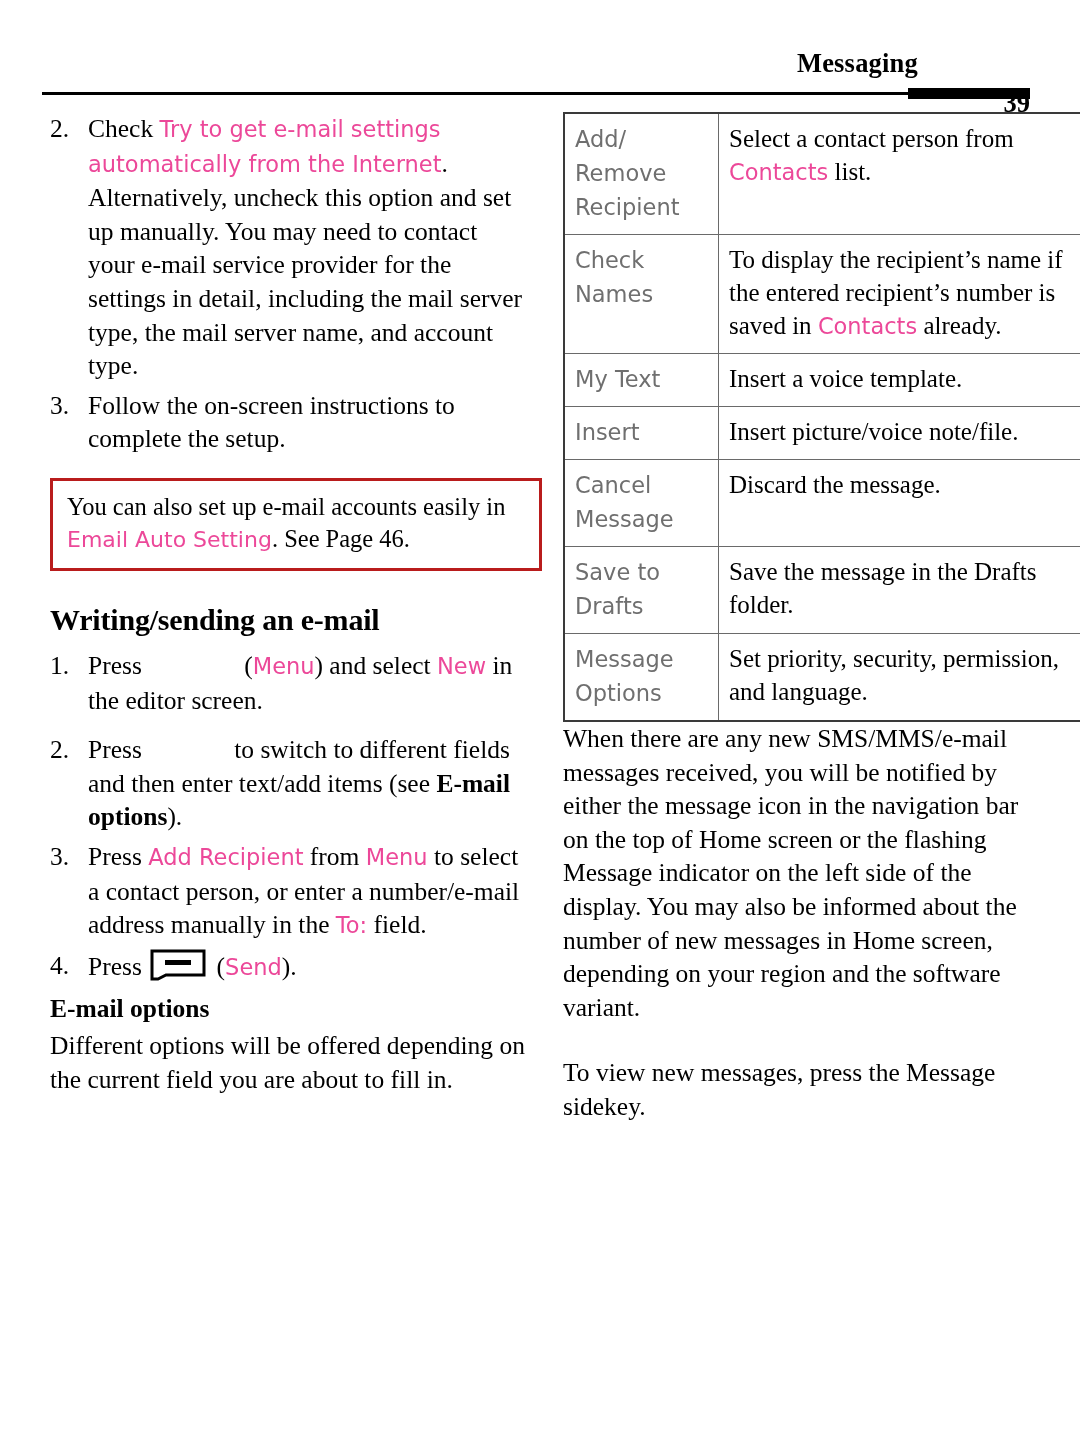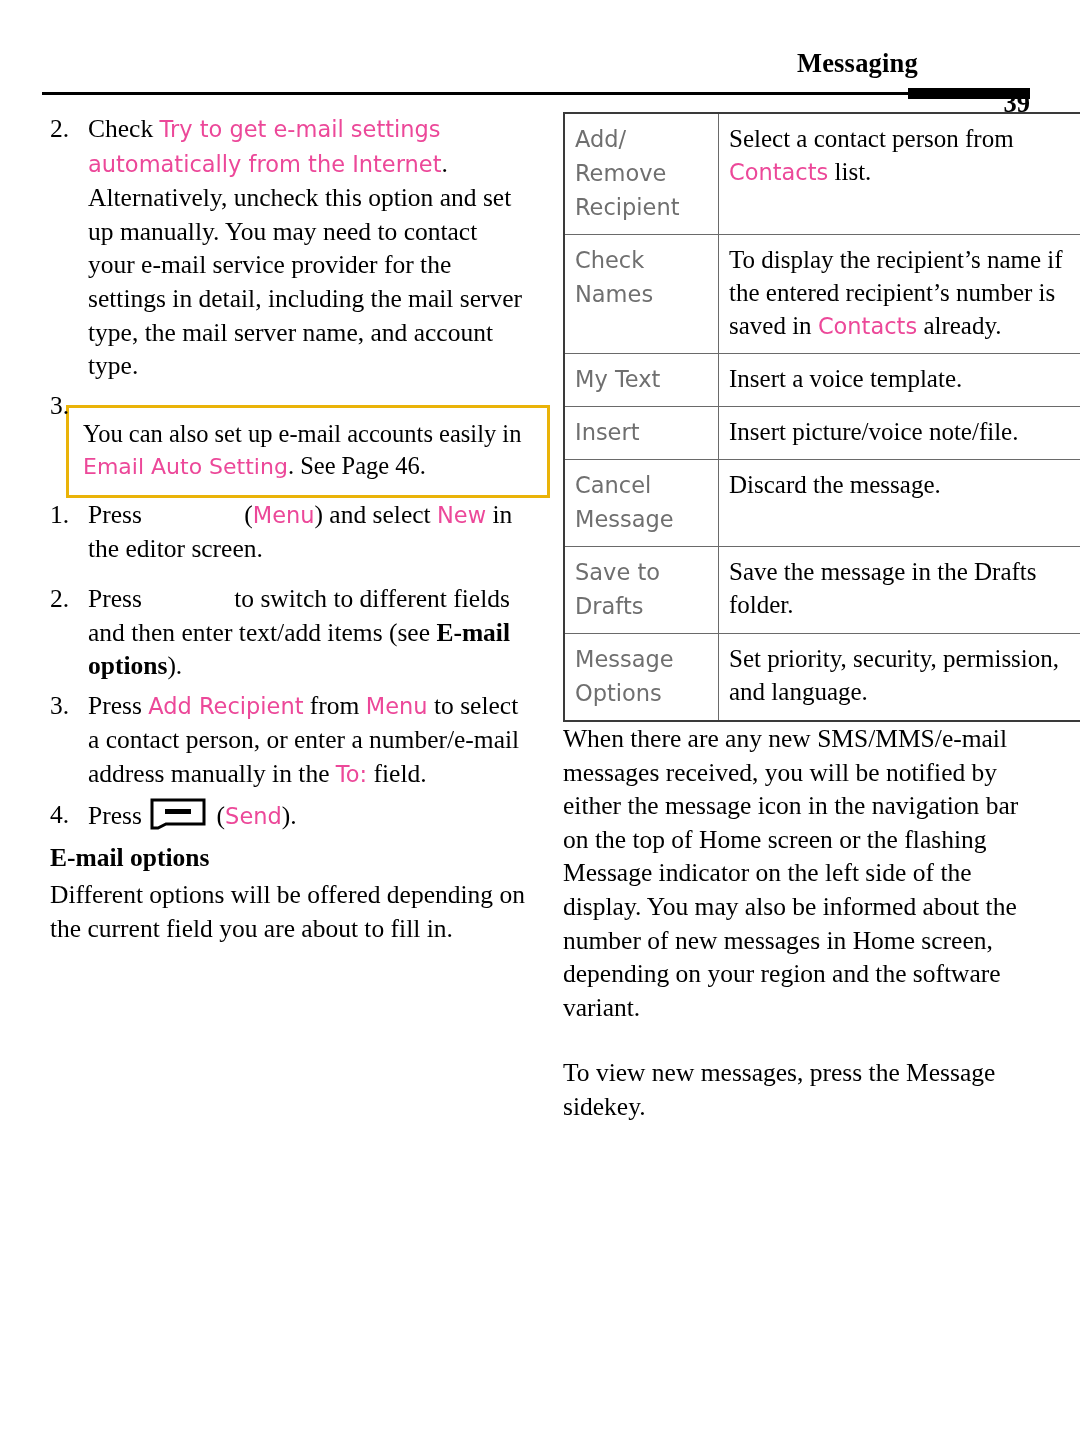--- a/index.html
+++ b/index.html
@@ -139,23 +139,23 @@
     vertical-align: -6px;
     width: 56px;
     height: 32px;
     margin: 0 4px 0 2px;
     position: relative;
   }
   .softkey svg { display: block; }
 
   
   .notebox {
-    border: 3px solid #eab308;
-    padding: 10px 12px 12px 14px;
-    margin: 22px 0 0 16px;
+    border: 3px solid #b91c1c;
+    padding: 10px 20px 12px 14px;
+    margin: 22px 0 0 0;
     width: 452px;
     box-sizing: content-box;
   }
   .notebox .para {
     font-size: 24.5px;
     line-height: 32px;
     margin: 0;
   }
   .notebox .ui { font-size: 22px; }
 
@@ -220,27 +220,28 @@
     <div class="header-rule-thick"></div>
   </div>
 
   <div class="col-left">
 
     <div class="li">
       <span class="num">2.</span><span>Check </span><span class="ui">Try to get e-mail settings automatically from the Internet</span><span>. Alternatively, uncheck this option and set up manually. You may need to contact your e-mail service provider for the settings in detail, including the mail server type, the mail server name, and account type.</span>
     </div>
 
     <div class="li">
-      <span class="num">3.</span>
+      <span class="num">3.</span><span>Follow the on-screen instructions to complete the setup.</span>
     </div>
 
     <div class="notebox">
       <div class="para"><span>You can also set up e-mail accounts easily in </span><span class="ui">Email Auto Setting</span><span>. See Page 46.</span></div>
     </div>
 
+    <div class="h2">Writing/sending an e-mail</div>
 
     <div class="li li-spaced">
       <span class="num">1.</span><span>Press </span><span class="keygap"></span><span>(</span><span class="ui">Menu</span><span>) and select </span><span class="ui">New</span><span> in the editor screen.</span>
     </div>
 
     <div class="li">
       <span class="num">2.</span><span>Press </span><span class="keygap-sm"></span><span>to switch to different fields and then enter text/add items (see </span><span class="bold">E-mail options</span><span>).</span>
     </div>
 
     <div class="li">

